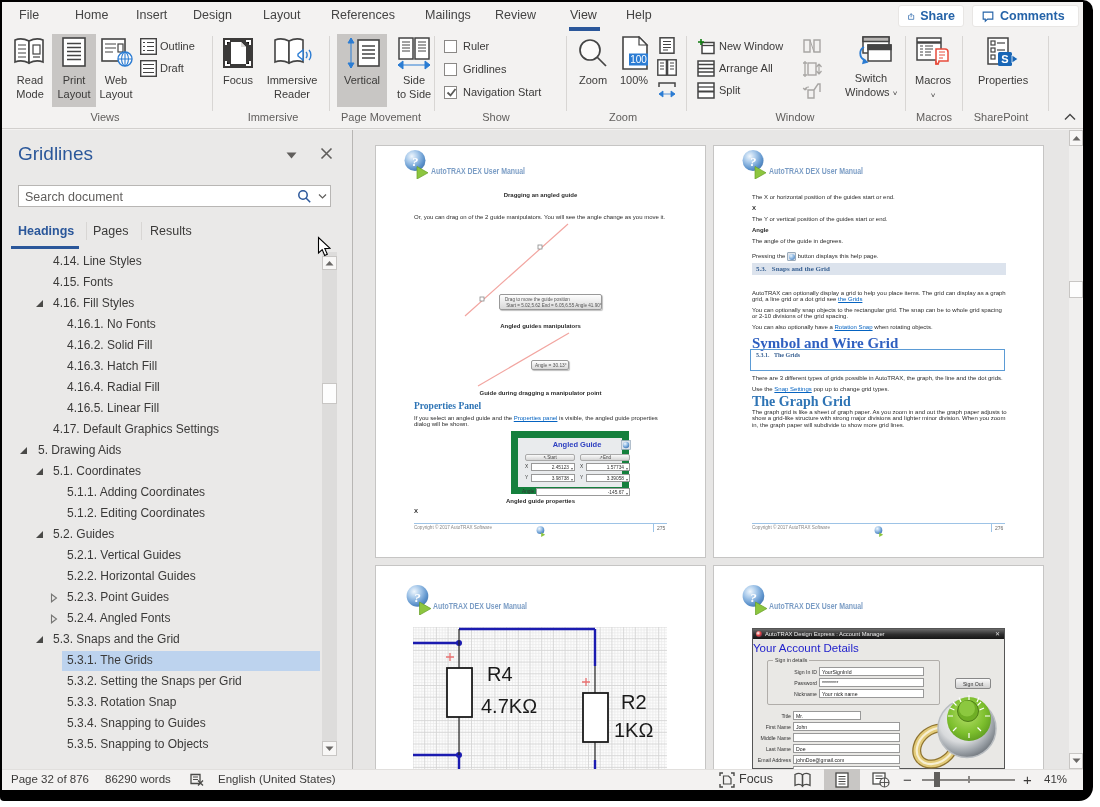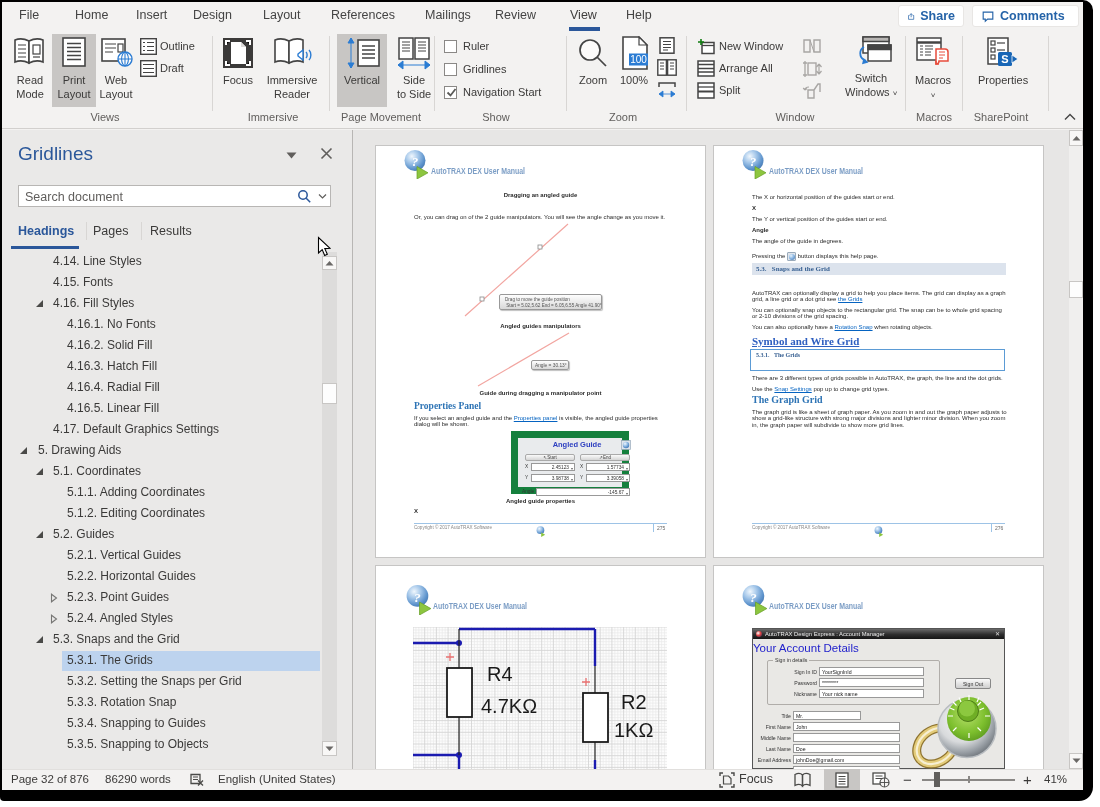--- a/index.html
+++ b/index.html
@@ -343,21 +343,21 @@
       <div class="navrow" style="left:53px;top:524px">5.2. Guides</div>
 <div class="navrow" style="left:67px;top:545px">5.2.1. Vertical Guides</div>
 <div class="navrow" style="left:67px;top:566px">5.2.2. Horizontal Guides</div>
 <svg class="abs" style="left:50px;top:593px" width="8" height="10" viewBox="0 0 8 10">
         <path d="M1.5 1.2L6.5 5L1.5 8.8z" fill="none" stroke="#767674" stroke-width="1.1"></path>
       </svg>
       <div class="navrow" style="left:67px;top:587px">5.2.3. Point Guides</div>
 <svg class="abs" style="left:50px;top:614px" width="8" height="10" viewBox="0 0 8 10">
         <path d="M1.5 1.2L6.5 5L1.5 8.8z" fill="none" stroke="#767674" stroke-width="1.1"></path>
       </svg>
-      <div class="navrow" style="left:67px;top:608px">5.2.4. Angled Styles</div>
+      <div class="navrow" style="left:67px;top:608px">5.2.4. Angled Fonts</div>
 <div class="tri-exp" style="left:36px;top:636px"></div>
       <div class="navrow" style="left:53px;top:629px">5.3. Snaps and the Grid</div>
 <div style="position:absolute;left:62px;top:651px;width:258px;height:20px;background:#bdd3ee"></div>
 <div class="navrow" style="left:67px;top:650px">5.3.1. The Grids</div>
 <div class="navrow" style="left:67px;top:671px">5.3.2. Setting the Snaps per Grid</div>
 <div class="navrow" style="left:67px;top:692px">5.3.3. Rotation Snap</div>
 <div class="navrow" style="left:67px;top:713px">5.3.4. Snapping to Guides</div>
 <div class="navrow" style="left:67px;top:734px">5.3.5. Snapping to Objects</div>
 </div>
 
@@ -482,26 +482,26 @@
 <div class="doctext" style="left:752px;top:205px;font-weight:bold">X</div>
 <div class="doctext" style="left:752px;top:216px;width:254px">The Y or vertical position of the guides start or end.</div>
 <div class="doctext" style="left:752px;top:227px;font-weight:bold">Angle</div>
 <div class="doctext" style="left:752px;top:238px;width:254px">The angle of the guide in degrees.</div>
 <div class="doctext" style="left:752px;top:252px;width:254px">Pressing the <span style="display:inline-block;width:9px;height:9px;background:#dfe5ec;border:0.5px solid #9ab;border-radius:1px;vertical-align:-2px;text-align:center"><span style="display:inline-block;width:6px;height:6px;border-radius:3px;background:radial-gradient(circle at 35% 30%,#e8f3fc,#8db8e4 45%,#3a6ea8);margin-top:1px"></span></span> button displays this help page.</div>
 <div class="abs" style="left:752px;top:263px;width:254px;height:12px;background:#dce3ed"></div>
 <div class="abs" style="left:756px;top:265px;font-size:7px;font-weight:bold;color:#365f91;font-family:'Liberation Serif',serif">5.3.&nbsp;&nbsp;&nbsp;Snaps and the Grid</div>
 <div class="doctext" style="left:752px;top:290px;width:254px">AutoTRAX can optionally display a grid to help you place items. The grid can display as a graph grid, a line grid or a dot grid see <span class="link">the Grids</span></div>
 <div class="doctext" style="left:752px;top:307px;width:254px">You can optionally snap objects to the rectangular grid. The snap can be to whole grid spacing or 2-10 divisions of the grid spacing.</div>
 <div class="doctext" style="left:752px;top:324px;width:254px">You can also optionally have a <span class="link">Rotation Snap</span> when rotating objects.</div>
-<div class="abs" style="left:752px;top:335px;font-size:11px;font-weight:bold;color:#2e5fc0;text-decoration:underline;font-family:'Liberation Serif',serif">Symbol and Wire Grid</div>
+<div class="abs" style="left:752px;top:335px;font-size:15px;font-weight:bold;color:#2e5fc0;text-decoration:underline;font-family:'Liberation Serif',serif">Symbol and Wire Grid</div>
 <div class="abs" style="left:750px;top:349px;width:255px;height:22px;border:0.8px solid #5b9bd5"></div>
 <div class="abs" style="left:756px;top:352px;font-size:6px;font-weight:bold;color:#365f91;font-family:'Liberation Serif',serif">5.3.1.&nbsp;&nbsp;&nbsp;The Grids</div>
 <div class="doctext" style="left:752px;top:375px;width:254px">There are 3 different types of grids possible in AutoTRAX, the graph, the line and the dot grids.</div>
 <div class="doctext" style="left:752px;top:386px;width:254px">Use the <span class="link">Snap Settings</span> pop up to change grid types.</div>
-<div class="abs" style="left:752px;top:394px;font-size:10px;font-weight:bold;color:#2e74b5;font-family:'Liberation Serif',serif">The Graph Grid</div>
+<div class="abs" style="left:752px;top:394px;font-size:14px;font-weight:bold;color:#2e74b5;font-family:'Liberation Serif',serif">The Graph Grid</div>
 <div class="doctext" style="left:752px;top:409px;width:255px">The graph grid is like a sheet of graph paper. As you zoom in and out the graph paper adjusts to show a grid-like structure with strong major divisions and lighter minor division. When you zoom in, the graph paper will subdivide to show more grid lines.</div>
 <div class="abs" style="left:752px;top:523px;width:253px;height:1px;background:#9dc3e6"></div>
 <div class="doctext" style="left:752px;top:525px;font-size:4.6px;color:#888">Copyright © 2017 AutoTRAX Software</div>
 <svg class="abs" style="left:874px;top:526px" width="10" height="11" viewBox="0 0 25 30">
             <circle cx="11" cy="11.5" r="10.5" fill="url(#ball)"></circle>
             <path d="M13 17.5L24 23.8L13 30Z" fill="#8dc63f"></path>
           </svg>
 <div class="abs" style="left:991px;top:524px;width:1px;height:8px;background:#9dc3e6"></div>
 <div class="doctext" style="left:995px;top:525px;font-size:5px;color:#666">276</div>
 </div>

